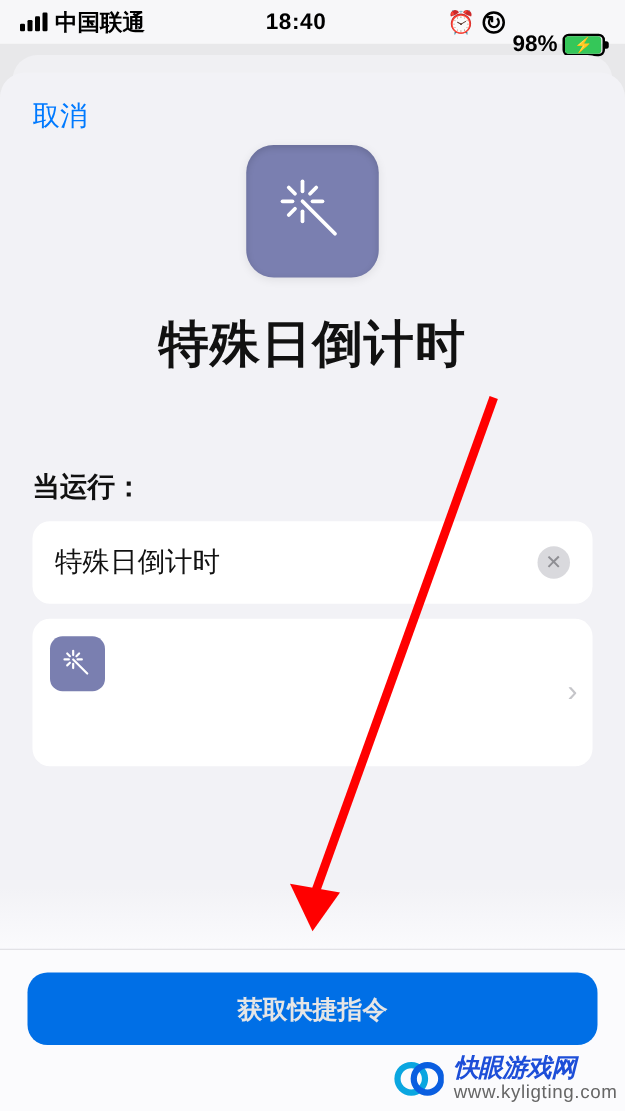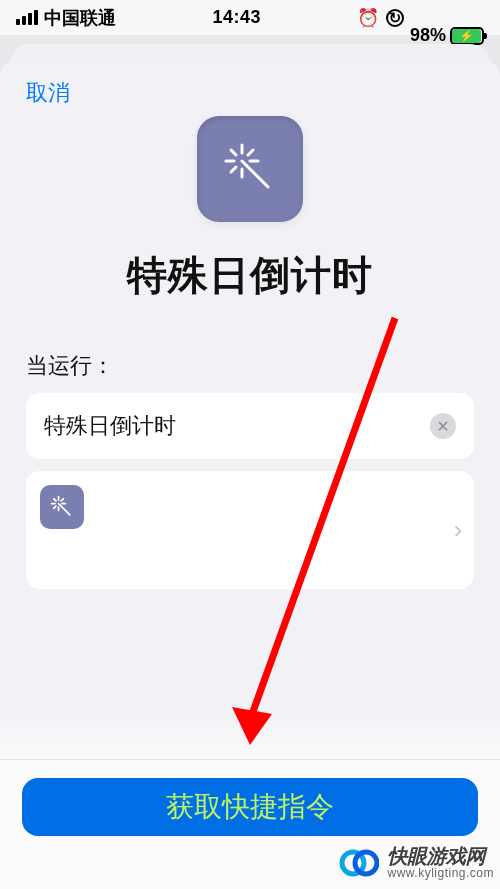--- a/index.html
+++ b/index.html
@@ -27,60 +27,60 @@
 
   
   .sheet { position:absolute; top:58px; left:0; right:0; bottom:0; background:#f2f2f6; border-radius:20px 20px 0 0; padding: 0 0 0 0; }
   .sheet-inner { padding: 20px 26px 0 26px; }
   .cancel { color:#007aff; font-size:22px; display:inline-block;}
   .hero { text-align:center; }
   .app-icon { width:106px; height:106px; background:#7a7fb0; border-radius:22px; margin: 8px auto 26px auto; display:flex; align-items:center; justify-content:center; box-shadow: 0 2px 6px rgba(0,0,0,.15) inset, 0 2px 8px rgba(0,0,0,.08);}
   .wand-svg { width:60px; height:60px; }
   .title { font-size:40px; font-weight:700; color:#111; letter-spacing:1px;}
   .subtitle { font-size:20px; color:#222; margin-top:18px; line-height:1.35;}
-  .section-label { font-size:22px; color:#111; margin-top:48px; margin-bottom:12px; font-weight:400;}
+  .section-label { font-size:22px; color:#111; margin-top:72px; margin-bottom:12px; font-weight:700;}
   .name-field { background:#fff; border-radius:14px; height:66px; display:flex; align-items:center; justify-content:space-between; padding:0 18px; }
   .name-text { font-size:22px; color:#111; }
   .clear-btn { width:26px; height:26px; border-radius:50%; background:#d9d9dd; display:flex; align-items:center; justify-content:center; color:#8e8e93; font-size:16px;}
   .exec-card { background:#fff; border-radius:14px; margin-top:12px; padding:14px 14px 60px 14px; position:relative;}
   .mini-icon { width:44px; height:44px; background:#7a7fb0; border-radius:10px; display:flex; align-items:center; justify-content:center;}
   .mini-icon svg { width:26px; height:26px;}
   .chevron { position:absolute; right:12px; top:50%; transform:translateY(-50%); color:#c5c5c9; font-size:24px;}
 
   
   .bottom-bar { position:absolute; left:0; right:0; bottom:0; height:130px; background:#fbfbfd; border-top:1px solid #e2e2e6; padding: 18px 22px 0 22px;}
-  .get-btn { background:#006fe6; color:#bef264; font-size:28px; font-weight:400; height:58px; border-radius:16px; display:flex; align-items:center; justify-content:center;}
+  .get-btn { background:#006fe6; color:#e5e5e5; font-size:20px; font-weight:700; height:58px; border-radius:16px; display:flex; align-items:center; justify-content:center;}
 
   
   .fade { position:absolute; left:0; right:0; bottom:130px; height:50px; background:linear-gradient(to bottom, rgba(251,251,253,0), rgba(251,251,253,0.95)); pointer-events:none;}
 
   
   .arrow-svg { position:absolute; top:310px; left:120px; width:290px; height:440px; pointer-events:none; z-index:50;}
 
   
   .watermark { position:absolute; right:6px; bottom:6px; display:flex; align-items:center; gap:8px; z-index:60; }
   .wm-logo { width:40px; height:40px; }
   .wm-text { display:flex; flex-direction:column; line-height:1.05; }
-  .wm-line1 { font-size:20px; font-weight:900; font-style:italic; color:#404040; letter-spacing:-0.5px;}
-  .wm-line2 { font-size:12px; color:#666; letter-spacing:0.5px;}
+  .wm-line1 { font-size:20px; font-weight:900; font-style:italic; color:#1d4ed8; letter-spacing:-0.5px;}
+  .wm-line2 { font-size:15px; color:#666; letter-spacing:0.5px;}
 </style>
 </head>
 <body>
 
 <div class="status-bar">
   <div class="sb-left">
     <div class="signal">
         <span></span>
         <span></span>
         <span></span>
         <span></span>
       </div>
     <span>中国联通</span>
   </div>
-  <div class="sb-time">14:43</div>
+  <div class="sb-time">18:40</div>
   <div class="sb-right">
     <span>⏰</span>
     <span style="font-size:15px;border:2px solid #000;border-radius:50%;width:18px;height:18px;display:inline-flex;align-items:center;justify-content:center;">↻</span>
     <div class="battery-wrap">
       <span>98%</span>
       <div class="battery">
         <div class="battery-fill">
             <span class="bolt">⚡</span>
           </div>
       </div>

